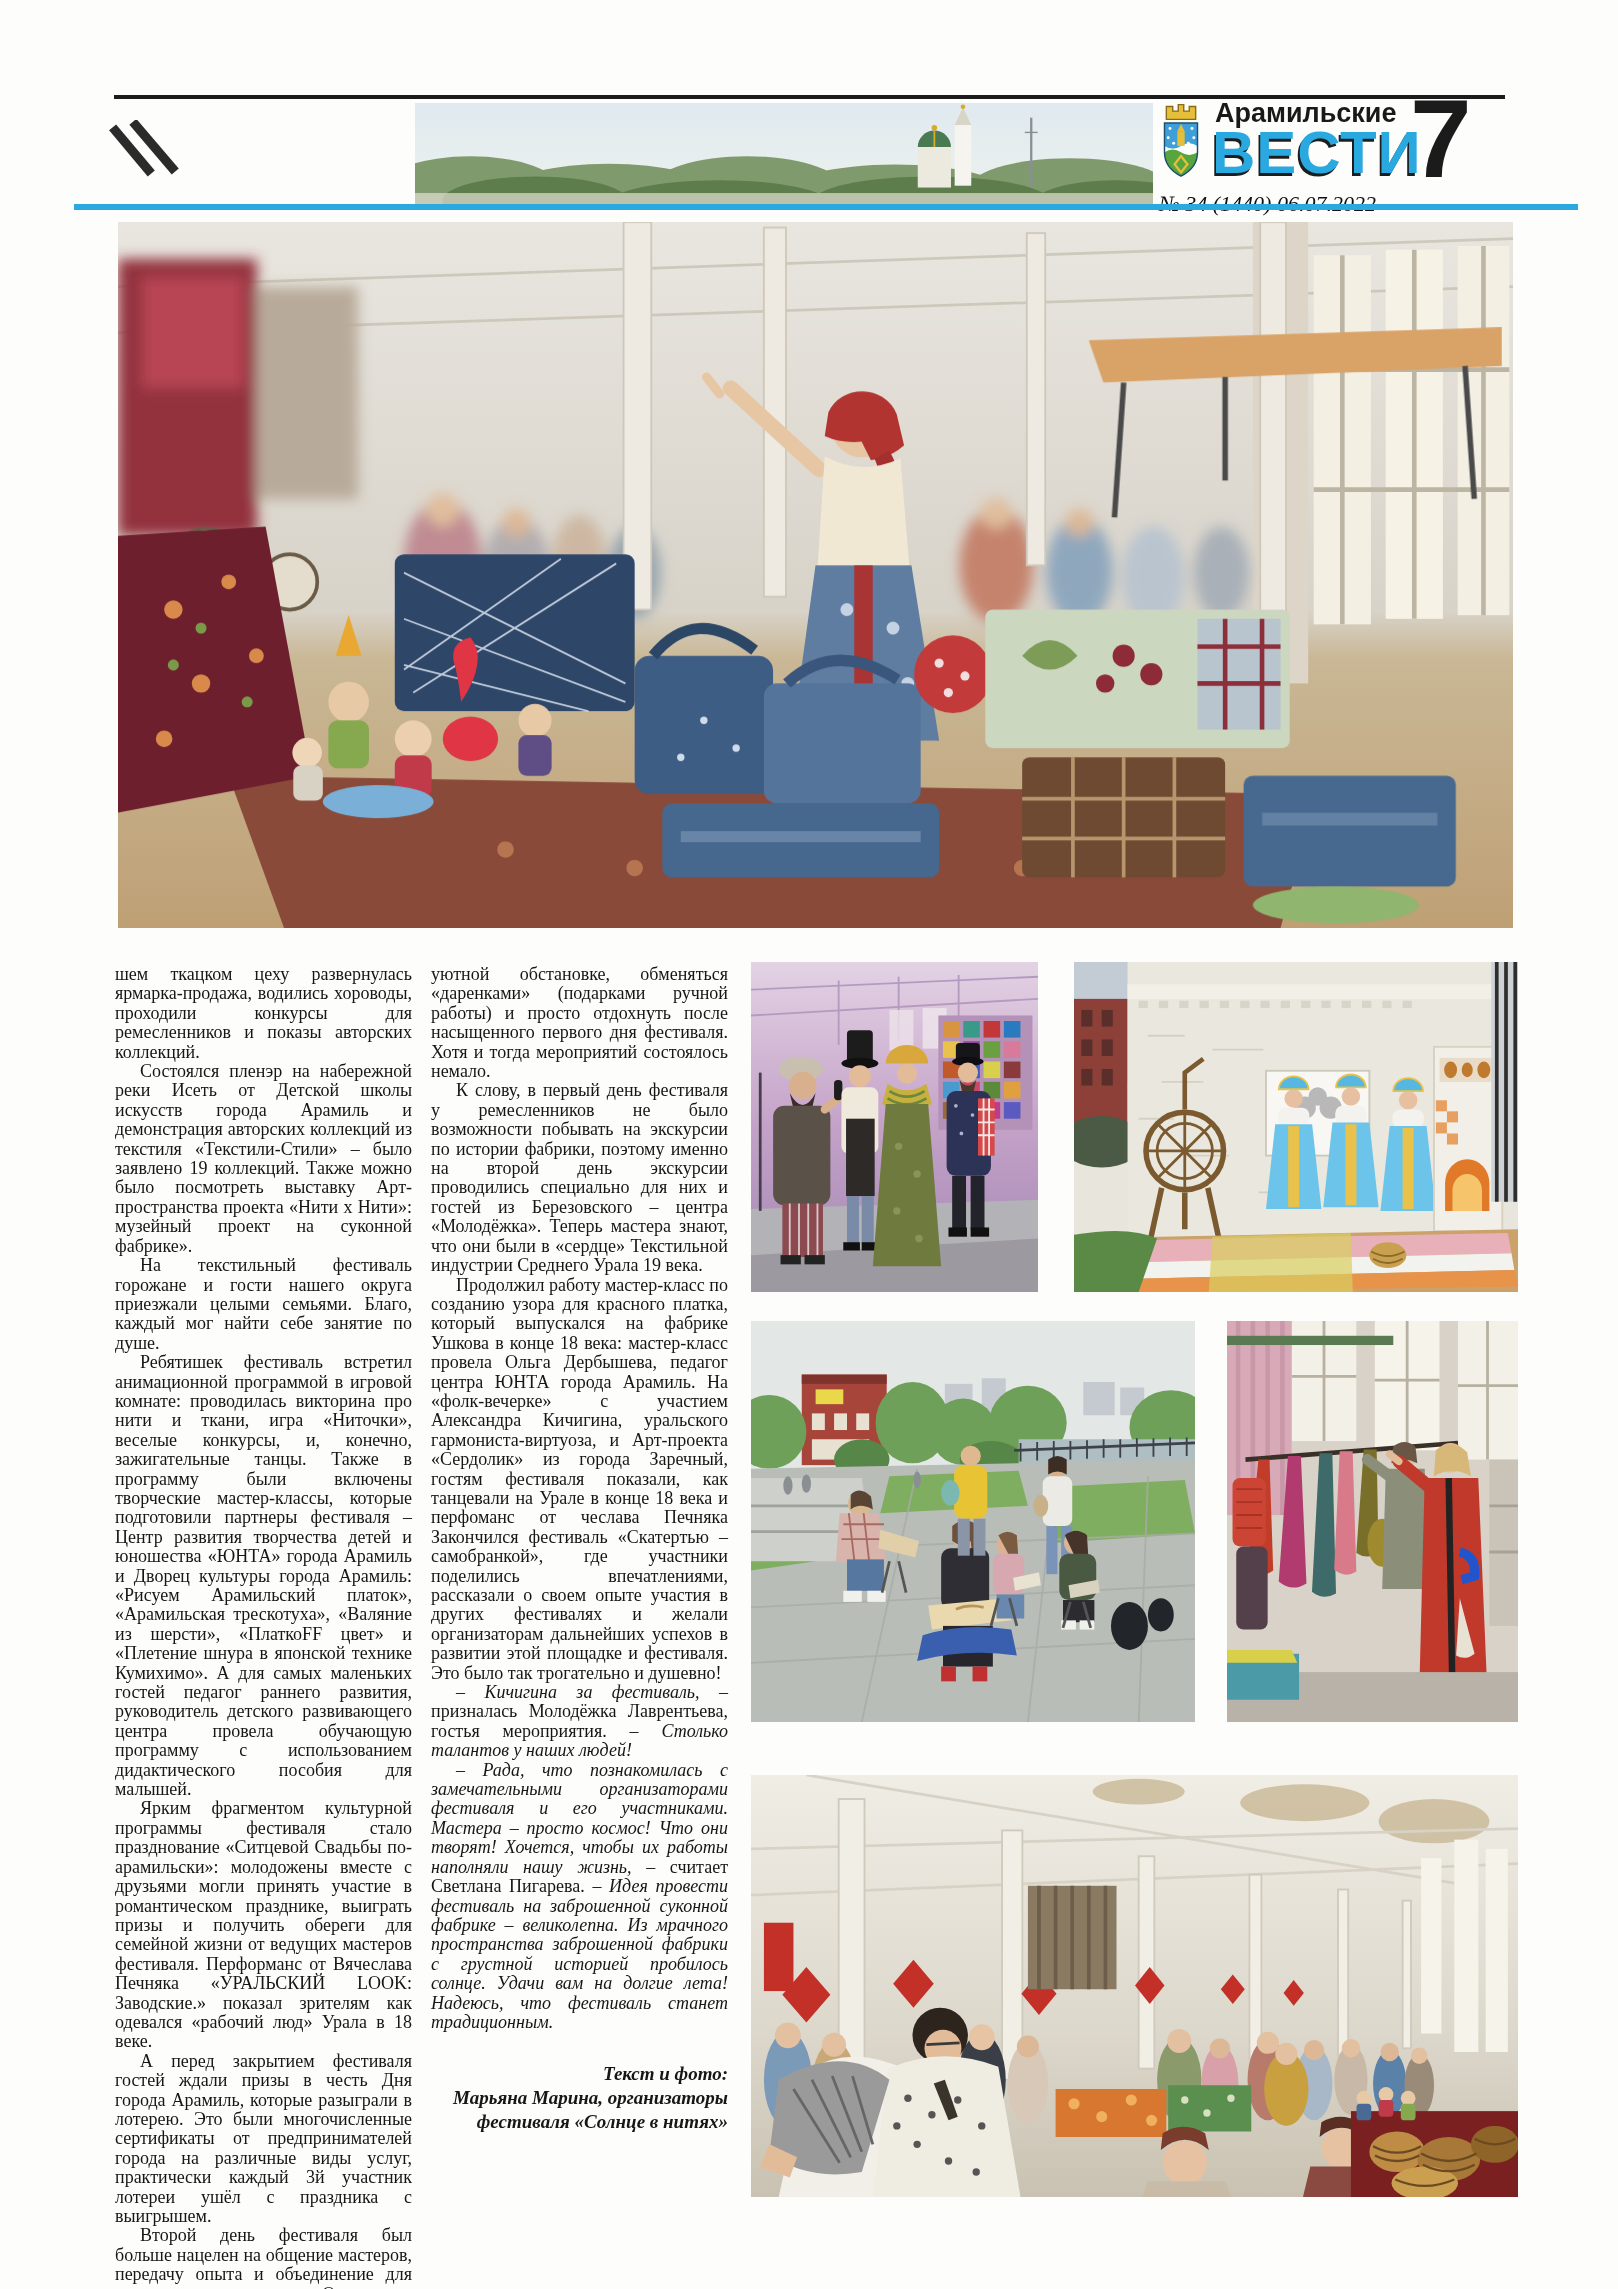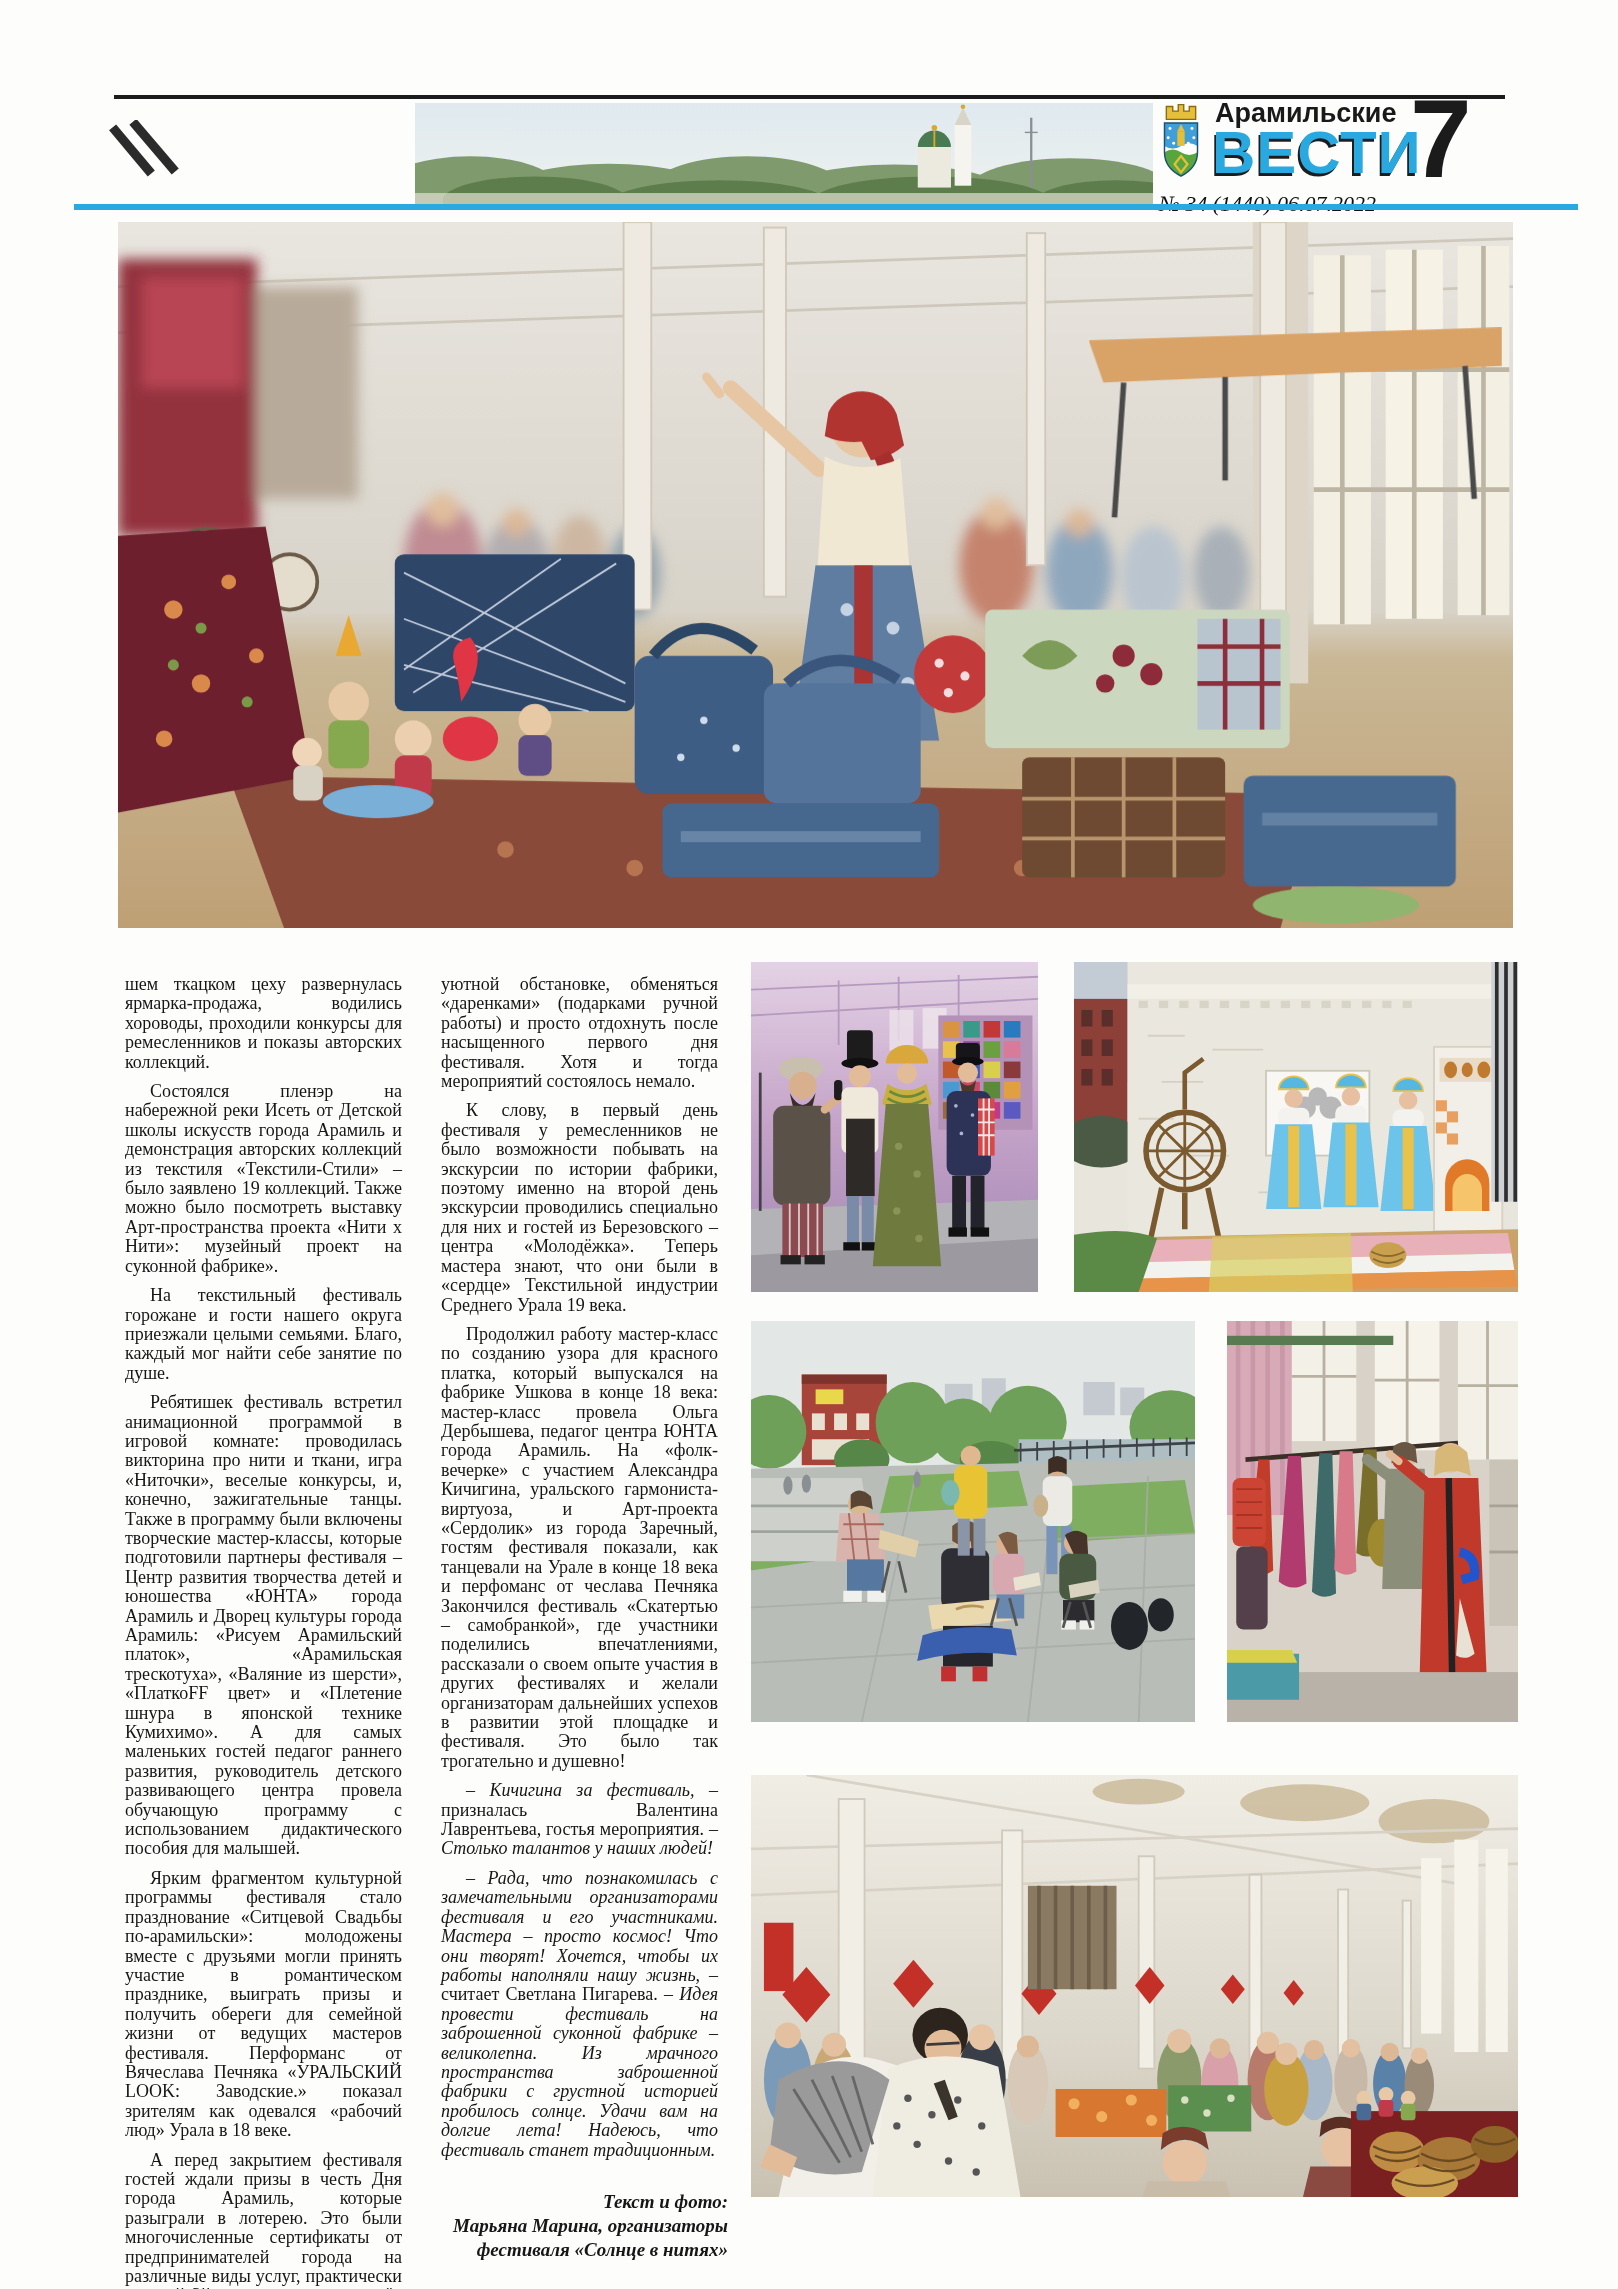--- a/index.html
+++ b/index.html
@@ -26,21 +26,21 @@
   #photo-building{left:1074px;top:962px;width:444px;height:330px;}
   #photo-pleinair{left:751px;top:1321px;width:444px;height:401px;}
   #photo-rack{left:1227px;top:1321px;width:291px;height:401px;}
   #photo-market{left:751px;top:1775px;width:767px;height:422px;}
   svg{display:block;width:100%;height:100%;}
   
   .col{position:absolute;top:965px;width:297px;font-size:18px;line-height:19.4px;
        text-align:justify;color:#161616;}
   #col1{left:115px;}
   #col2{left:431px;}
-  .col p{margin:10px;}
+  .col p{margin:0;}
   .col p.ind{text-indent:25px;}
   .it{font-style:italic;}
   .credits{margin-top:30px;text-align:right;font-weight:700;font-style:italic;
            font-size:19px;line-height:24px;}
 </style>
 </head>
 <body>
 
 <div class="page">
 
@@ -283,21 +283,21 @@
       <p class="ind"><span>Ребятишек фестиваль встретил анимационной программой в игровой комнате: проводилась викторина про нити и ткани, игра «Ниточки», веселые конкурсы, и, конечно, зажигательные танцы. Также в программу были включены творческие мастер-классы, которые подготовили партнеры фестиваля – Центр развития творчества детей и юношества «ЮНТА» города Арамиль и Дворец культуры города Арамиль: «Рисуем Арамильский платок», «Арамильская трескотуха», «Валяние из шерсти», «ПлаткоFF цвет» и «Плетение шнура в японской технике Кумихимо». А для самых маленьких гостей педагог раннего развития, руководитель детского развивающего центра провела обучающую программу с использованием дидактического пособия для малышей.</span></p>
       <p class="ind"><span>Ярким фрагментом культурной программы фестиваля стало празднование «Ситцевой Свадьбы по-арамильски»: молодожены вместе с друзьями могли принять участие в романтическом празднике, выиграть призы и получить обереги для семейной жизни от ведущих мастеров фестиваля. Перформанс от Вячеслава Печняка «УРАЛЬСКИЙ LOOK: Заводские.» показал зрителям как одевался «рабочий люд» Урала в 18 веке.</span></p>
       <p class="ind"><span>А перед закрытием фестиваля гостей ждали призы в честь Дня города Арамиль, которые разыграли в лотерею. Это были многочисленные сертификаты от предпринимателей города на различные виды услуг, практически каждый 3й участник лотереи ушёл с праздника с выигрышем.</span></p>
       <p class="ind"><span>Второй день фестиваля был больше нацелен на общение мастеров, передачу опыта и объединение для совместного творчества. Они могли поговорить на различные темы в тихой,</span></p>
     </div>
 
   <div class="col" id="col2">
     <p><span>уютной обстановке, обменяться «даренками» (подарками ручной работы) и просто отдохнуть после насыщенного первого дня фестиваля. Хотя и тогда мероприятий состоялось немало.</span></p>
       <p class="ind"><span>К слову, в первый день фестиваля у ремесленников не было возможности побывать на экскурсии по истории фабрики, поэтому именно на второй день экскурсии проводились специально для них и гостей из Березовского – центра «Молодёжка». Теперь мастера знают, что они были в «сердце» Текстильной индустрии Среднего Урала 19 века.</span></p>
       <p class="ind"><span>Продолжил работу мастер-класс по созданию узора для красного платка, который выпускался на фабрике Ушкова в конце 18 века: мастер-класс провела Ольга Дербышева, педагог центра ЮНТА города Арамиль. На «фолк-вечерке» с участием Александра Кичигина, уральского гармониста-виртуоза, и Арт-проекта «Сердолик» из города Заречный, гостям фестиваля показали, как танцевали на Урале в конце 18 века и перфоманс от чеслава Печняка Закончился фестиваль «Скатертью – самобранкой», где участники поделились впечатлениями, рассказали о своем опыте участия в других фестивалях и желали организаторам дальнейших успехов в развитии этой площадке и фестиваля. Это было так трогательно и душевно!</span></p>
-      <p class="ind"><span class="it">– Кичигина за фестиваль, – </span><span>призналась Валентина Лаврентьева, гостья мероприятия. </span><span class="it">– Столько талантов у наших людей!</span></p>
+      <p class="ind"><span class="it">– Кичигина за фестиваль, – </span><span>призналась Молодёжка Лаврентьева, гостья мероприятия. </span><span class="it">– Столько талантов у наших людей!</span></p>
       <p class="ind"><span class="it">– Рада, что познакомилась с замечательными организаторами фестиваля и его участниками. Мастера – просто космос! Что они творят! Хочется, чтобы их работы наполняли нашу жизнь, – </span><span>считает Светлана Пигарева. </span><span class="it">– Идея провести фестиваль на заброшенной суконной фабрике – великолепна. Из мрачного пространства заброшенной фабрики с грустной историей пробилось солнце. Удачи вам на долгие лета! Надеюсь, что фестиваль станет традиционным.</span></p>
       <div class="credits">
       <div>Текст и фото:</div>
       <div>Марьяна Марина, организаторы</div>
       <div>фестиваля «Солнце в нитях»</div>
     </div>
   </div>
 
   <figure class="photo" id="photo-costumes" aria-label="Ведущий с микрофоном и участники фестиваля в народных костюмах">
     <svg viewBox="0 0 311 358" preserveAspectRatio="none">

